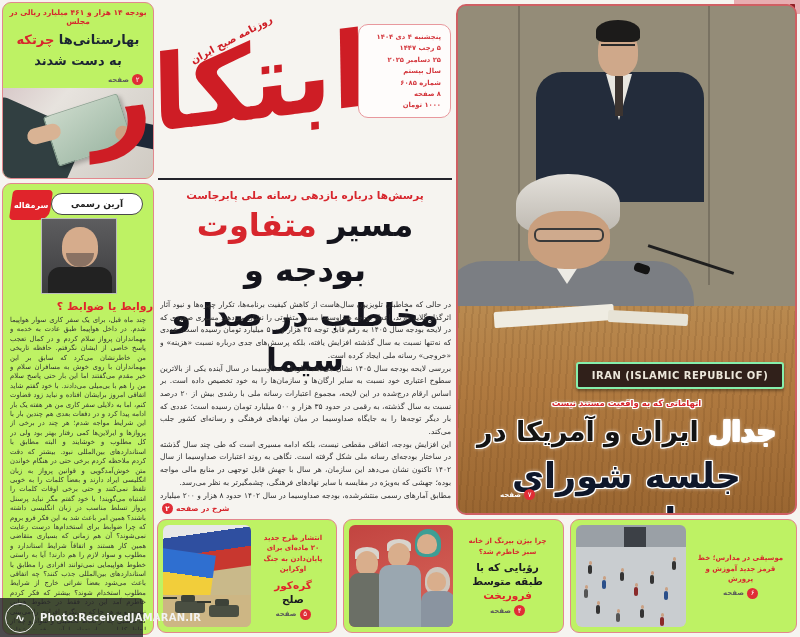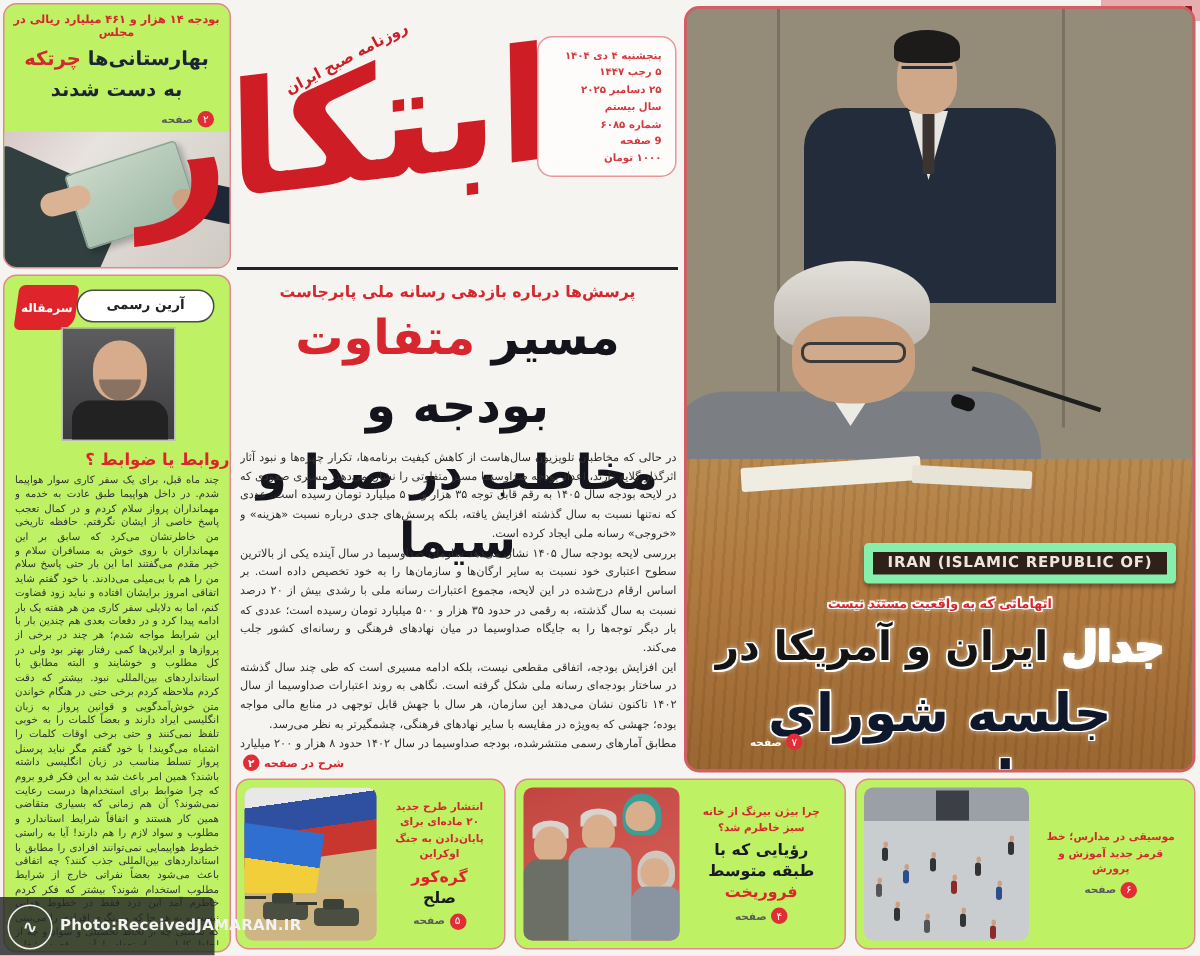--- a/index.html
+++ b/index.html
@@ -69,21 +69,21 @@
   #ph .man1-glasses { position:absolute; left:76px; top:222px; width:70px; height:14px; border:2px solid #3a3a3a; border-radius:6px; background:rgba(255,255,255,.12); }
   #ph .man1-suit { position:absolute; left:-14px; top:255px; width:250px; height:70px; background:#7b7e83; border-radius:40px 40px 0 0; }
   #ph .man1-collar { position:absolute; left:96px; top:258px; width:26px; height:20px; background:#eceae4; clip-path:polygon(0 0,100% 0,50% 100%); }
   #ph .desk { position:absolute; left:0; right:0; top:300px; bottom:0;
       background:repeating-linear-gradient(94deg, rgba(60,30,5,.10) 0 2px, rgba(255,255,255,0) 2px 7px),
       linear-gradient(180deg,#b98a50 0%,#b07a40 40%,#9a6631 100%); }
   #ph .paper1 { position:absolute; left:36px; top:302px; width:120px; height:16px; background:#efece2; transform:rotate(-4deg); border-radius:2px; }
   #ph .paper2 { position:absolute; left:150px; top:306px; width:80px; height:12px; background:#e7e3d6; transform:rotate(3deg); border-radius:2px; }
   #ph .mic-arm { position:absolute; left:188px; top:252px; width:90px; height:2.5px; background:#1f1f1f; transform:rotate(18deg); }
   #ph .mic-head { position:absolute; left:176px; top:258px; width:16px; height:9px; background:#141414; border-radius:4px; transform:rotate(18deg); }
-  #ph .nameplate { position:absolute; left:118px; top:356px; width:208px; height:27px; background:#30201a; border:6px solid #86efac; border-radius:3px; display:flex; align-items:center; justify-content:center; box-shadow:0 2px 3px rgba(0,0,0,.35); }
+  #ph .nameplate { position:absolute; left:118px; top:356px; width:208px; height:27px; background:#30201a; border:2px solid #86efac; border-radius:3px; display:flex; align-items:center; justify-content:center; box-shadow:0 2px 3px rgba(0,0,0,.35); }
   #ph .nameplate span { color:#ece7db; font-size:10px; letter-spacing:.5px; direction:ltr; font-weight:bold; }
   .outline-w { text-shadow:-1px 0 #fff,1px 0 #fff,0 -1px #fff,0 1px #fff,-1px -1px #fff,1px 1px #fff,1px -1px #fff,-1px 1px #fff,0 0 4px #fff; }
   #ph-kicker { position:absolute; left:0; right:0; top:392px; text-align:center; font-size:8.5px; font-weight:bold; color:#d7262d; }
   #ph-h1 { position:absolute; left:0; right:0; top:403px; text-align:center; font-size:27px; font-weight:bold; color:#141414; line-height:45px; }
   #ph-h1 .red { color:#ffffff;margin-top:12px; }
   #ph-h2 { position:absolute; left:0; right:0; top:448px; text-align:center; font-size:35px; font-weight:bold; color:#0f172a; line-height:45px; }
   #ph-badge { position:absolute; left:42px; bottom:13px; }
   #ph-badge .pglabel { color:#fff; }
 
   
@@ -178,21 +178,21 @@
   </div>
 
   <div id="logo">ابتکار</div>
   <div id="tagline">روزنامه صبح ایران</div>
   <div id="datebox">
     <div>پنجشنبه ۴ دی ۱۴۰۴</div>
     <div>۵ رجب ۱۴۴۷</div>
     <div>۲۵ دسامبر ۲۰۲۵</div>
     <div>سال بیستم</div>
     <div>شماره ۶۰۸۵</div>
-    <div>9 صفحه</div>
+    <div>۸ صفحه</div>
     <div>۱۰۰۰ تومان</div>
   </div>
   <div id="mast-rule"></div>
 
   <div id="lead-kicker" class="kicker-red">پرسش‌ها درباره بازدهی رسانه ملی پابرجاست</div>
   <div id="lead-h1">
     <span>مسیر </span><span class="red">متفاوت</span><span> بودجه و</span><br>
     <span>مخاطب در صدا و سیما</span>
   </div>
   <div id="lead-body">

